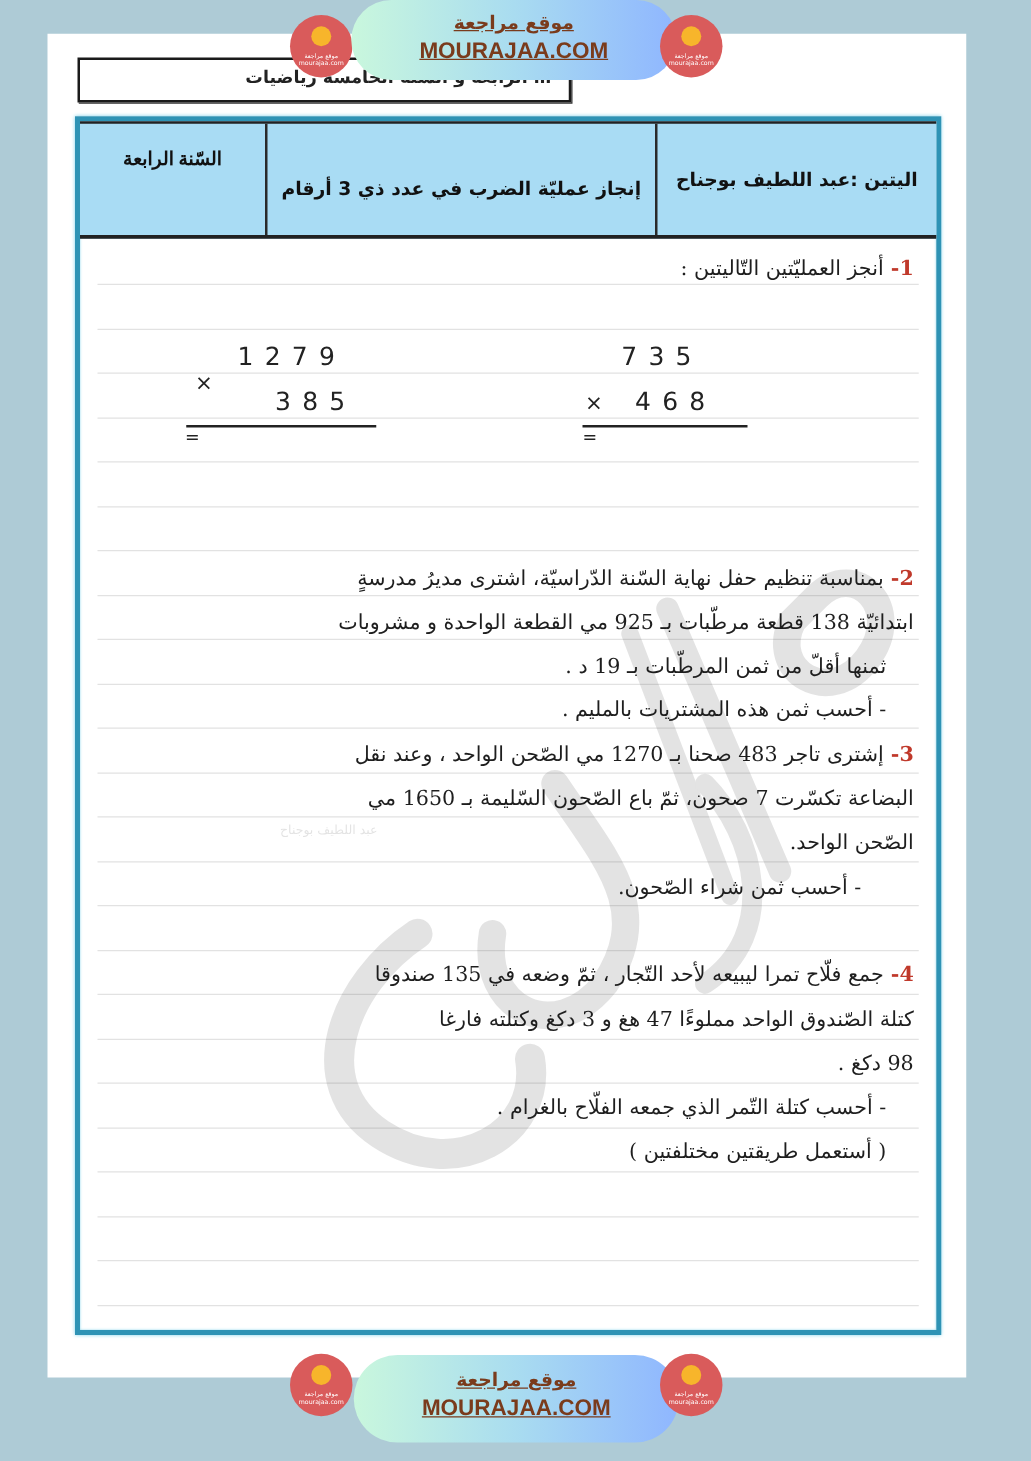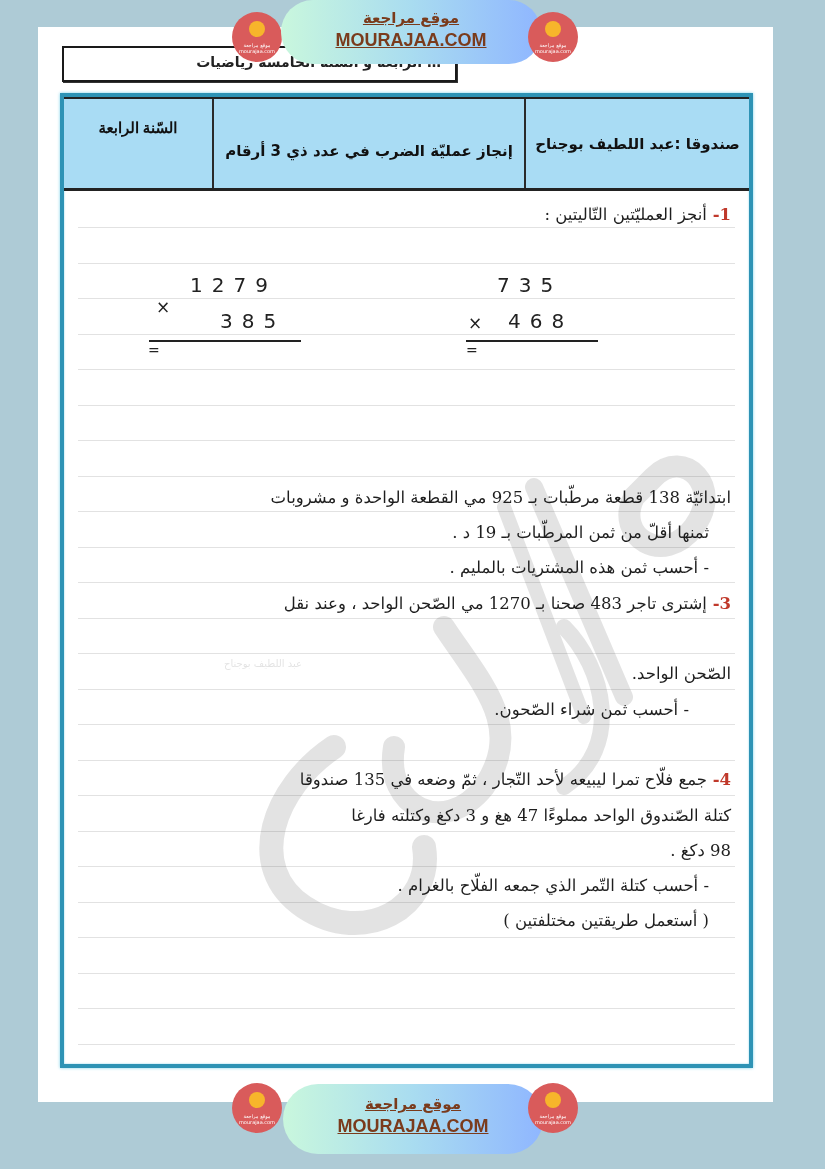--- a/index.html
+++ b/index.html
@@ -92,21 +92,21 @@
 <body>
 
 <div class="page"></div>
 
 <div class="top-title-box">… الرابعة و السنة الخامسة رياضيات</div>
 
 <div class="frame">
 
   <div class="header-table">
     <div class="cell cell-teacher">
-      <span>صندوقا :عبد اللطيف بوجناح</span>
+      <span>اليتين :عبد اللطيف بوجناح</span>
     </div>
     <div class="cell cell-topic">
       <span>إنجاز عمليّة الضرب في عدد ذي 3 أرقام</span>
     </div>
     <div class="cell cell-grade">
       <span>السّنة الرابعة</span>
     </div>
   </div>
 
   <div class="ruled" style="top:130px"></div>
@@ -155,27 +155,31 @@
   <div class="eq-sign" style="left:84px; top:245px">=</div>
   <div class="mult-box" style="position:absolute; left:85px; top:250px; width:152px; height:60px"></div>
 
   <div class="mult" style="left:433px; top:176px">735</div>
   <div class="mult-sign" style="left:404px; top:216px">×</div>
   <div class="mult" style="left:444px; top:212px">468</div>
   <div class="mult-line" style="left:402px; top:243px; width:132px"></div>
   <div class="eq-sign" style="left:402px; top:245px">=</div>
   <div style="position:absolute; left:402px; top:250px; width:132px; height:60px"></div>
 
+  <div class="text-line" style="top:356px">
+    <span class="qnum">2</span><span class="qnum">- </span><span>بمناسبة تنظيم حفل نهاية السّنة الدّراسيّة، اشترى مديرُ مدرسةٍ</span>
+  </div>
   <div class="text-line" style="top:391px; right:18px">ابتدائيّة 138 قطعة مرطّبات بـ 925 مي القطعة الواحدة و مشروبات</div>
   <div class="text-line" style="top:426px; right:40px">ثمنها أقلّ من ثمن المرطّبات بـ 19 د .</div>
   <div class="text-line" style="top:461px; right:40px">- أحسب ثمن هذه المشتريات بالمليم .</div>
 
   <div class="text-line" style="top:497px">
     <span class="qnum">3</span><span class="qnum">- </span><span>إشترى تاجر 483 صحنا بـ 1270 مي الصّحن الواحد ، وعند نقل</span>
   </div>
+  <div class="text-line" style="top:532px; right:18px">البضاعة تكسّرت 7 صحون، ثمّ باع الصّحون السّليمة بـ 1650 مي</div>
   <div class="text-line" style="top:567px; right:18px">الصّحن الواحد.</div>
   <div class="text-line" style="top:603px; right:60px">- أحسب ثمن شراء الصّحون.</div>
 
   <div class="text-line" style="top:673px">
     <span class="qnum">4</span><span class="qnum">- </span><span>جمع فلّاح تمرا ليبيعه لأحد التّجار ، ثمّ وضعه في 135 صندوقا</span>
   </div>
   <div class="text-line" style="top:709px; right:18px">كتلة الصّندوق الواحد مملوءًا 47 هغ و 3 دكغ وكتلته فارغا</div>
   <div class="text-line" style="top:744px; right:18px">98 دكغ .</div>
   <div class="text-line" style="top:814px; right:40px">( أستعمل طريقتين مختلفتين )</div>
   <div class="text-line" style="top:779px; right:40px">- أحسب كتلة التّمر الذي جمعه الفلّاح بالغرام .</div>

